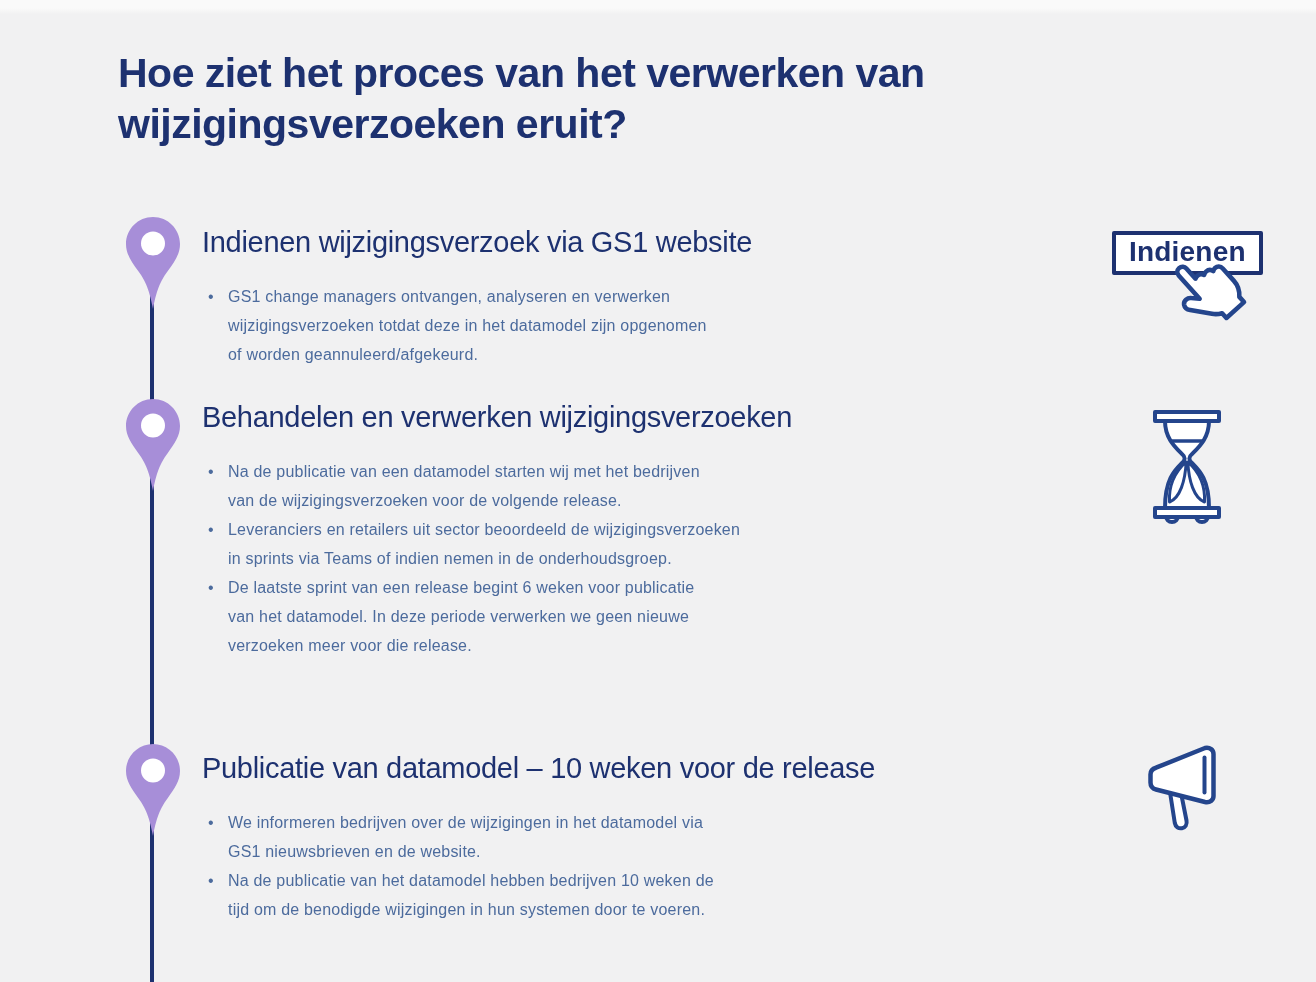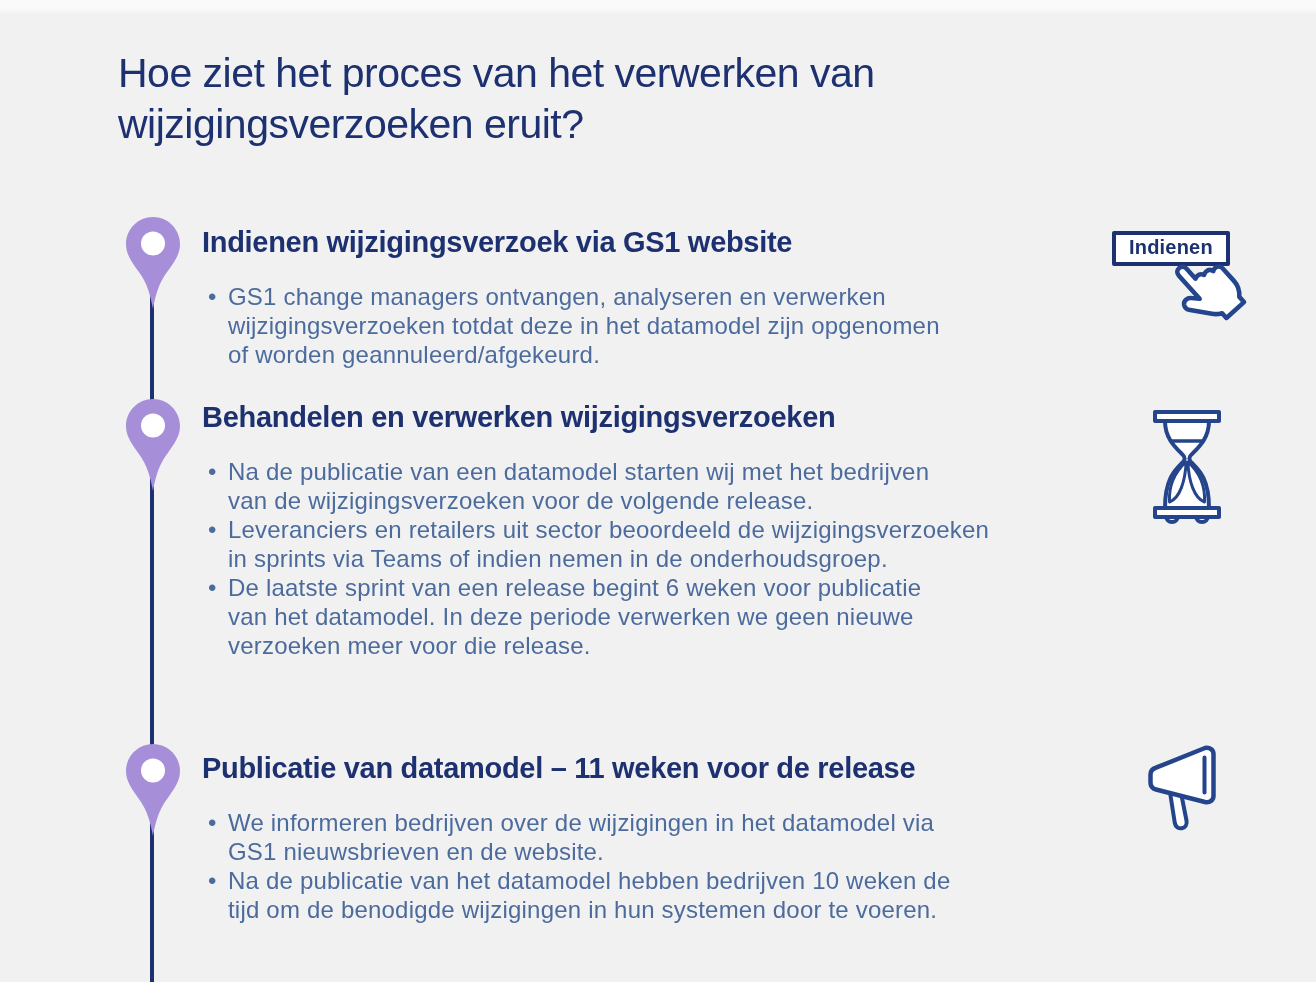--- a/index.html
+++ b/index.html
@@ -6,53 +6,53 @@
   body{font-family:"Liberation Sans", sans-serif;}
   .canvas{
     position:relative;
     width:1316px;height:982px;
     background:linear-gradient(#fafafa 0px,#fafafa 8px,#f1f1f2 14px,#f1f1f2 100%);
     overflow:hidden;
   }
   .page-title{
     position:absolute;left:118px;top:48px;width:1060px;
     margin:0;
-    font-size:41px;line-height:51px;font-weight:normal;
+    font-size:41px;line-height:51px;font-weight:bold;
     color:#1d3170;letter-spacing:-0.5px;
     white-space:pre-line;
   }
   .timeline-line{
     position:absolute;left:150px;top:296px;width:4px;height:686px;
     background:#1d3170;
   }
   .pin{position:absolute;left:126px;width:54px;height:92px;}
   .step{position:absolute;left:202px;width:930px;}
   .step h2{
-    margin:0;font-size:29px;line-height:36px;font-weight:bold;
+    margin:0;font-size:29px;line-height:36px;font-weight:normal;
     color:#1d3170;letter-spacing:-0.3px;
   }
   .step ul{
     margin:22px 0 0 0;padding:0;list-style:none;
   }
   .step li{
     position:relative;padding-left:26px;
-    font-size:24px;line-height:29px;color:#4c6b9d;
+    font-size:16px;line-height:29px;color:#4c6b9d;
     white-space:pre-line;letter-spacing:0.2px;
   }
   .step li::before{
     content:"\2022";
     position:absolute;left:6px;top:0;
     color:#4c6b9d;
   }
   .icon-group{position:absolute;}
   .indienen-btn{
     display:inline-block;
     border:4px solid #1d3170;background:#ffffff;border-radius:2px;
     padding:1px 13px 3px 13px;
-    font-size:20px;font-weight:bold;color:#1d3170;letter-spacing:0.2px;
+    font-size:28px;font-weight:bold;color:#1d3170;letter-spacing:0.2px;
   }
   .hand-wrap{
     position:absolute;left:58px;top:22px;width:70px;height:76px;
     transform:rotate(-42deg);
   }
 </style>
 </head>
 <body>
 
 <div class="canvas">
@@ -97,21 +97,21 @@
 van de wijzigingsverzoeken voor de volgende release.</li>
       <li>Leveranciers en retailers uit sector beoordeeld de wijzigingsverzoeken
 in sprints via Teams of indien nemen in de onderhoudsgroep.</li>
       <li>De laatste sprint van een release begint 6 weken voor publicatie
 van het datamodel. In deze periode verwerken we geen nieuwe
 verzoeken meer voor die release.</li>
     </ul>
   </section>
 
   <section class="step" style="top:750px;">
-    <h2>Publicatie van datamodel – 11 weken voor de release</h2>
+    <h2>Publicatie van datamodel – 10 weken voor de release</h2>
     <ul>
       <li>We informeren bedrijven over de wijzigingen in het datamodel via
 GS1 nieuwsbrieven en de website.</li>
       <li>Na de publicatie van het datamodel hebben bedrijven 10 weken de
 tijd om de benodigde wijzigingen in hun systemen door te voeren.</li>
     </ul>
   </section>
 
   <div class="icon-group" style="left:1112px;top:231px;width:160px;height:110px;">
     <div class="indienen-btn">

